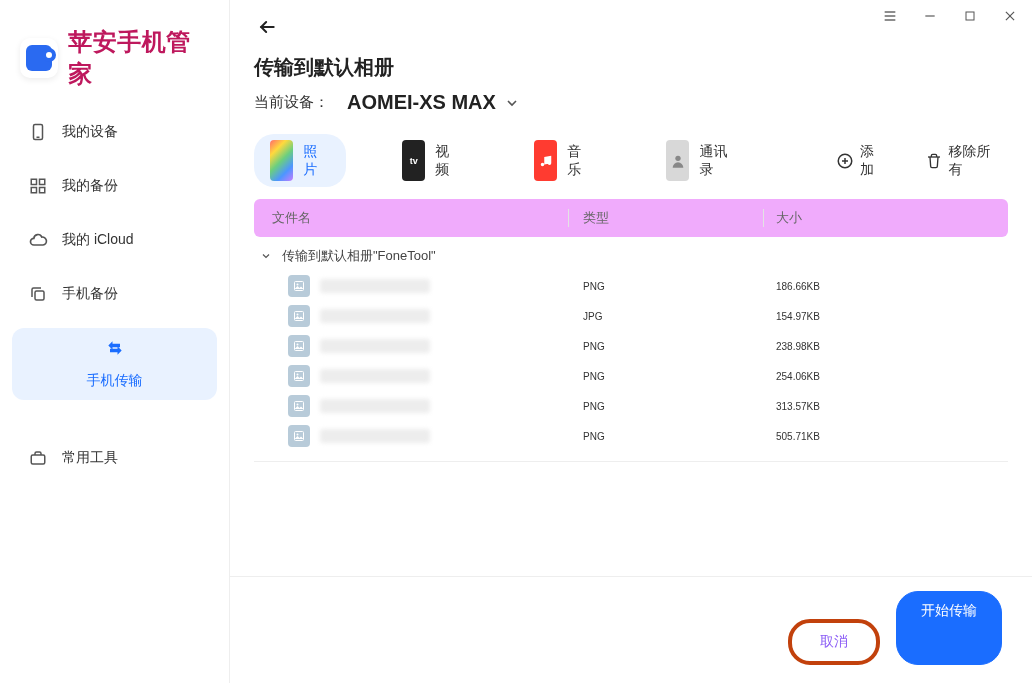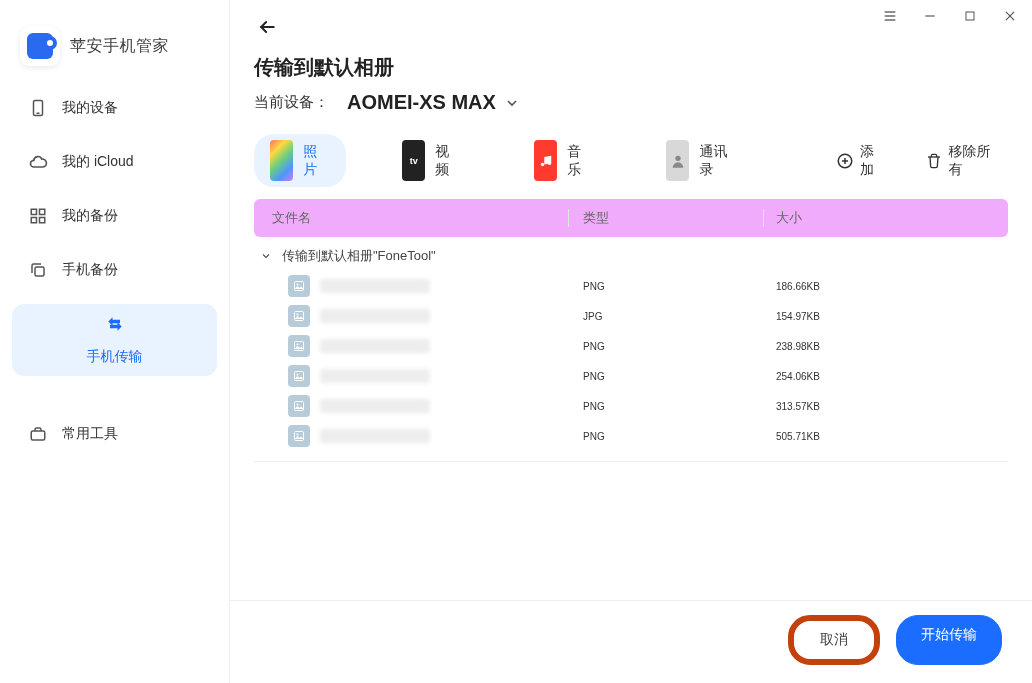--- a/index.html
+++ b/index.html
@@ -3,21 +3,21 @@
   <meta charset="utf-8">
   <style>
     * { margin: 0; padding: 0; box-sizing: border-box; font-family: -apple-system, "Segoe UI", "Microsoft YaHei", sans-serif; }
     body { width: 1032px; height: 683px; display: flex; background: #fff; overflow: hidden; }
     
     .sidebar { width: 230px; height: 100%; background: #fff; border-right: 1px solid #eee; padding: 20px 12px 0 12px; }
     .logo-row { display: flex; align-items: center; gap: 10px; padding: 6px 8px 22px 8px; }
     .logo-box { width: 40px; height: 40px; border-radius: 10px; background: #fff; display: flex; align-items: center; justify-content: center; box-shadow: 0 2px 6px rgba(0,0,0,0.08); }
     .logo-glyph { width: 26px; height: 26px; border-radius: 6px; background: #2a6af1; position: relative; }
     .logo-glyph::after { content:''; position:absolute; top:3px; right:-4px; width:14px; height:14px; border-radius:50%; background:#fff; border:4px solid #2a6af1; box-sizing:border-box;}
-    .app-name { font-size: 16px; font-weight: 400; color: #404040; letter-spacing: 0.5px; }
+    .app-name { font-size: 24px; font-weight: 700; color: #be185d; letter-spacing: 0.5px; }
     
     .nav { display: flex; flex-direction: column; gap: 14px; }
     .nav-item { display: flex; align-items: center; gap: 14px; padding: 10px 16px; border-radius: 12px; cursor: pointer; color: #333; font-size: 14px; }
     .nav-item.active { background: #e9f2ff; color: #1a6dff; flex-direction: column; }
     .nav-item .ic { width: 20px; height: 20px; display: flex; align-items: center; justify-content: center; }
     .nav-sep { height: 10px; }
     
     .main { flex: 1; display: flex; flex-direction: column; position: relative; }
     
     .titlebar { position: absolute; top: 6px; right: 12px; display: flex; gap: 20px; align-items: center; }
@@ -57,21 +57,21 @@
     .thumb { width: 22px; height: 22px; border-radius: 4px; background: #b8cbd9; display:flex; align-items:center; justify-content:center;}
     .blur-name { width: 110px; height: 14px; background: #ededed; border-radius: 3px; filter: blur(2px); }
     .file-type-cell { width: 195px; padding-left: 14px; }
     .file-size-cell { flex: 1; padding-left: 12px; }
     
     .bottom-divider { height:1px; background:#eee; margin: 10px 24px 0 24px; }
     .scroll-region { flex:1; overflow:auto; }
     
     .footer { padding: 14px 30px 18px 0; display: flex; justify-content: flex-end; gap: 16px; border-top:1px solid #eee; margin-top:auto;}
     .btn { min-width: 92px; padding: 10px 24px; border-radius: 22px; font-size: 14px; cursor: pointer; text-align: center; }
-    .btn-cancel { border: 6px solid #c2410c; color: #404040; background: #fff; }
+    .btn-cancel { border: 4px solid #c2410c; color: #8b5cf6; background: #fff; margin-top: 28px; }
     .btn-primary { background: #1a6dff; color: #fff; border: 1px solid #1a6dff; }
     
     svg { display:block; }
   </style>
 </head>
 <body>
 
 <div class="sidebar">
   <div class="logo-row">
     <div class="logo-box">
@@ -81,39 +81,39 @@
   </div>
   <div class="nav">
     <div class="nav-item">
       <span class="ic">
         <svg width="18" height="18" viewBox="0 0 24 24" fill="none" stroke="#555" stroke-width="2">
             <rect x="6" y="2" width="12" height="20" rx="2"></rect>
             <line x1="10" y1="19" x2="14" y2="19"></line>
           </svg>
       </span>
       <span>我的设备</span>
-    </div>
-    <div class="nav-item">
-      <span class="ic">
-        <svg width="20" height="20" viewBox="0 0 24 24" fill="none" stroke="#555" stroke-width="2">
-            <path d="M18 18H7a4 4 0 0 1 0-8 5 5 0 0 1 9.6-1.5A3.5 3.5 0 0 1 18 18z"></path>
-          </svg>
-      </span>
-      <span>我的 iCloud</span>
     </div>
     <div class="nav-item">
       <span class="ic">
         <svg width="18" height="18" viewBox="0 0 24 24" fill="none" stroke="#555" stroke-width="2">
             <rect x="3" y="3" width="7" height="7"></rect>
             <rect x="14" y="3" width="7" height="7"></rect>
             <rect x="3" y="14" width="7" height="7"></rect>
             <rect x="14" y="14" width="7" height="7"></rect>
           </svg>
       </span>
       <span>我的备份</span>
+    </div>
+    <div class="nav-item">
+      <span class="ic">
+        <svg width="20" height="20" viewBox="0 0 24 24" fill="none" stroke="#555" stroke-width="2">
+            <path d="M18 18H7a4 4 0 0 1 0-8 5 5 0 0 1 9.6-1.5A3.5 3.5 0 0 1 18 18z"></path>
+          </svg>
+      </span>
+      <span>我的 iCloud</span>
     </div>
     <div class="nav-item">
       <span class="ic">
         <svg width="18" height="18" viewBox="0 0 24 24" fill="none" stroke="#555" stroke-width="2">
             <rect x="8" y="8" width="12" height="12" rx="2"></rect>
             <path d="M4 16V6a2 2 0 0 1 2-2h10"></path>
           </svg>
       </span>
       <span>手机备份</span>
     </div>

